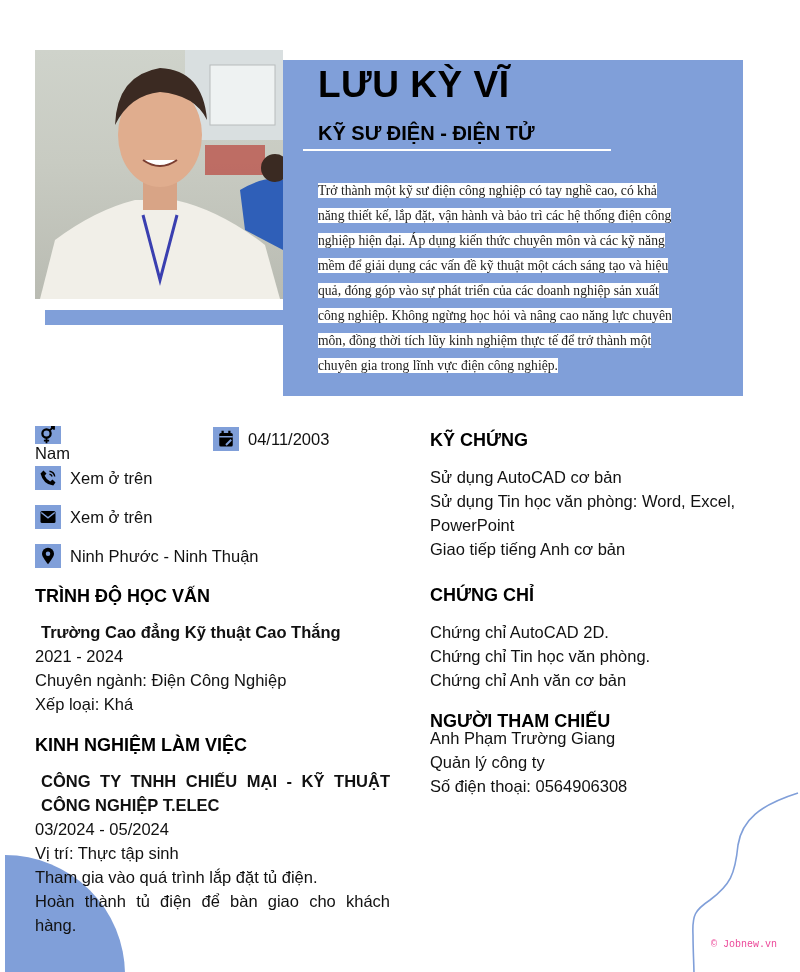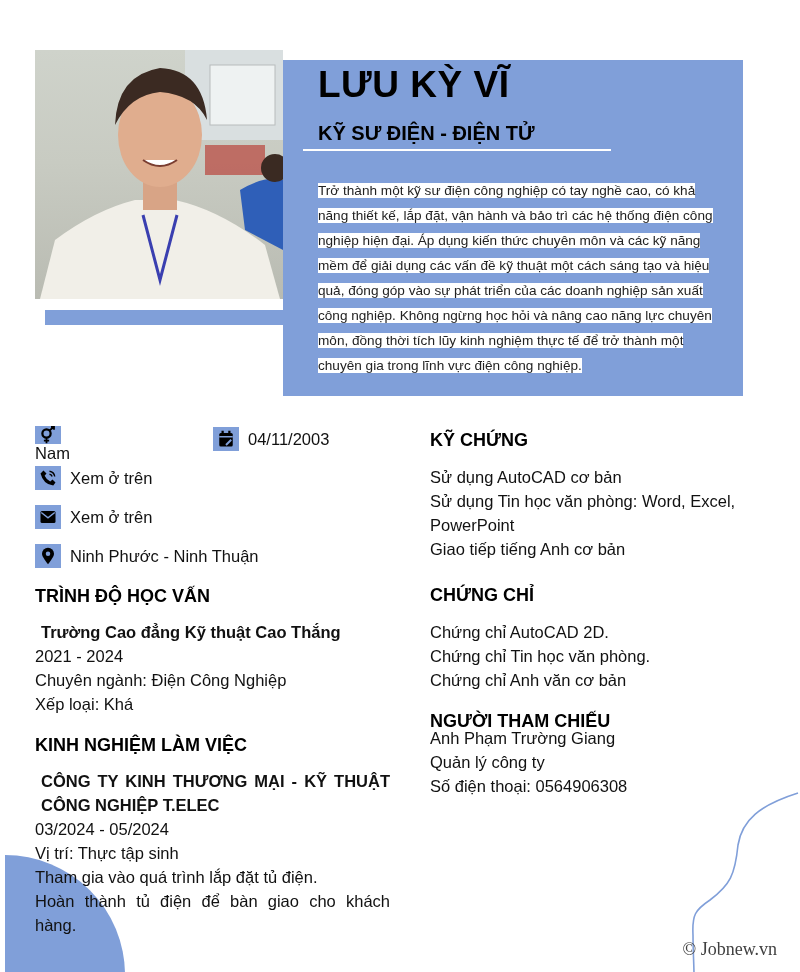--- a/index.html
+++ b/index.html
@@ -14,37 +14,37 @@
     left:35px; top:50px; width:248px; height:249px; overflow:hidden;
     background:linear-gradient(180deg,#cfd3cb 0%,#c8cbc2 45%,#b9bbb2 100%);
   }
   .photo-bar { left:45px; top:310px; width:238px; height:15px; background:#809fd9; }
   .name { left:318px; top:64px; font-size:37px; font-weight:bold; color:#000; letter-spacing:0.5px; }
   .role { left:318px; top:122px; font-size:20px; font-weight:bold; color:#000; }
   .role-line { left:303px; top:149px; width:308px; height:2px; background:#fff; }
   .objective {
     left:318px; top:178px; width:408px; font-size:13.6px; line-height:25px; color:#222;
   }
-  .objective span { background:#fff; }
+  .objective span { background:#fff;font-family:Liberation Serif, serif; }
 
   
   .info-row { display:flex; align-items:center; height:26px; }
   .ic {
     width:26px; height:24px; background:#809fd9; display:flex; align-items:center; justify-content:center;
     margin-right:9px;
   }
   .ic svg { width:18px; height:18px; }
   .info-text { font-size:16.5px; color:#111; }
 
   .sec-title { font-size:18px; font-weight:bold; color:#000; }
   .txt { font-size:16.5px; line-height:24px; color:#111; }
   .bold { font-weight:bold;margin-left:6px; }
   .justify { text-align:justify; }
   .deco-clip { left:5px; top:840px; width:130px; height:132px; overflow:hidden; }
-  .footer { right:23px; top:939px; font-family:Liberation Serif, serif; font-size:18px; color:#404040; }
+  .footer { right:23px; top:939px; font-family:Liberation Mono, monospace; font-size:10px; color:#ec4899; }
 </style>
 </head>
 <body>
 
 <div class="abs deco-clip">
   <div class="abs" style="left:-120px;top:15px;width:240px;height:240px;border-radius:50%;background:#809fd9;"></div>
 </div>
 <svg class="abs" style="left:680px;top:785px;" width="120" height="190">
   <path d="M118 8 C 80 20, 62 35, 58 60 C 55 90, 50 100, 30 115 C 15 125, 12 130, 13 150 C 13 165, 14 180, 14 190" fill="none" stroke="#809fd9" stroke-width="1.6"></path>
 </svg>
@@ -134,21 +134,21 @@
 <div class="abs sec-title" style="left:35px;top:586px;">TRÌNH ĐỘ HỌC VẤN</div>
 <div class="abs txt" style="left:35px;top:620px;width:360px;">
   <div class="bold">Trường Cao đẳng Kỹ thuật Cao Thắng</div>
   <div>2021 - 2024</div>
   <div>Chuyên ngành: Điện Công Nghiệp</div>
   <div>Xếp loại: Khá</div>
 </div>
 
 <div class="abs sec-title" style="left:35px;top:735px;">KINH NGHIỆM LÀM VIỆC</div>
 <div class="abs txt" style="left:35px;top:769px;width:355px;">
-  <div class="bold justify" style="text-align-last:left;">CÔNG TY KINH THƯƠNG MẠI - KỸ THUẬT CÔNG NGHIỆP T.ELEC</div>
+  <div class="bold justify" style="text-align-last:left;">CÔNG TY TNHH CHIẾU MẠI - KỸ THUẬT CÔNG NGHIỆP T.ELEC</div>
   <div>03/2024 - 05/2024</div>
   <div>Vị trí: Thực tập sinh</div>
   <div>Tham gia vào quá trình lắp đặt tủ điện.</div>
   <div class="justify">Hoàn thành tủ điện để bàn giao cho khách hàng.</div>
 </div>
 
 <div class="abs sec-title" style="left:430px;top:430px;">KỸ CHỨNG</div>
 <div class="abs txt" style="left:430px;top:465px;width:330px;">
   <div>Sử dụng AutoCAD cơ bản</div>
   <div>Sử dụng Tin học văn phòng: Word, Excel, PowerPoint</div>

